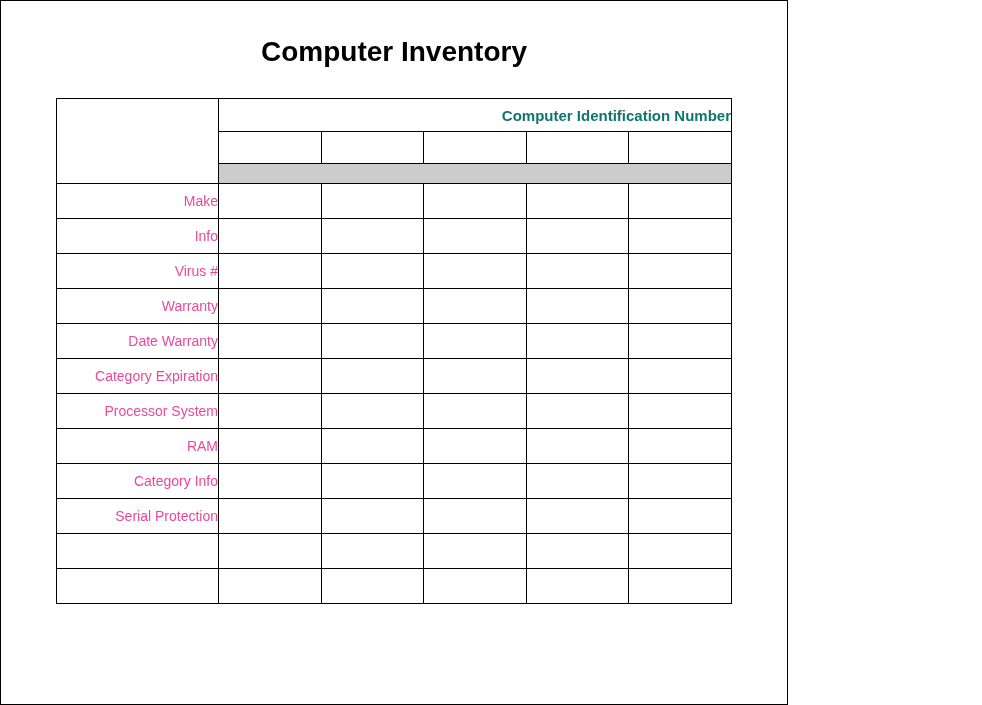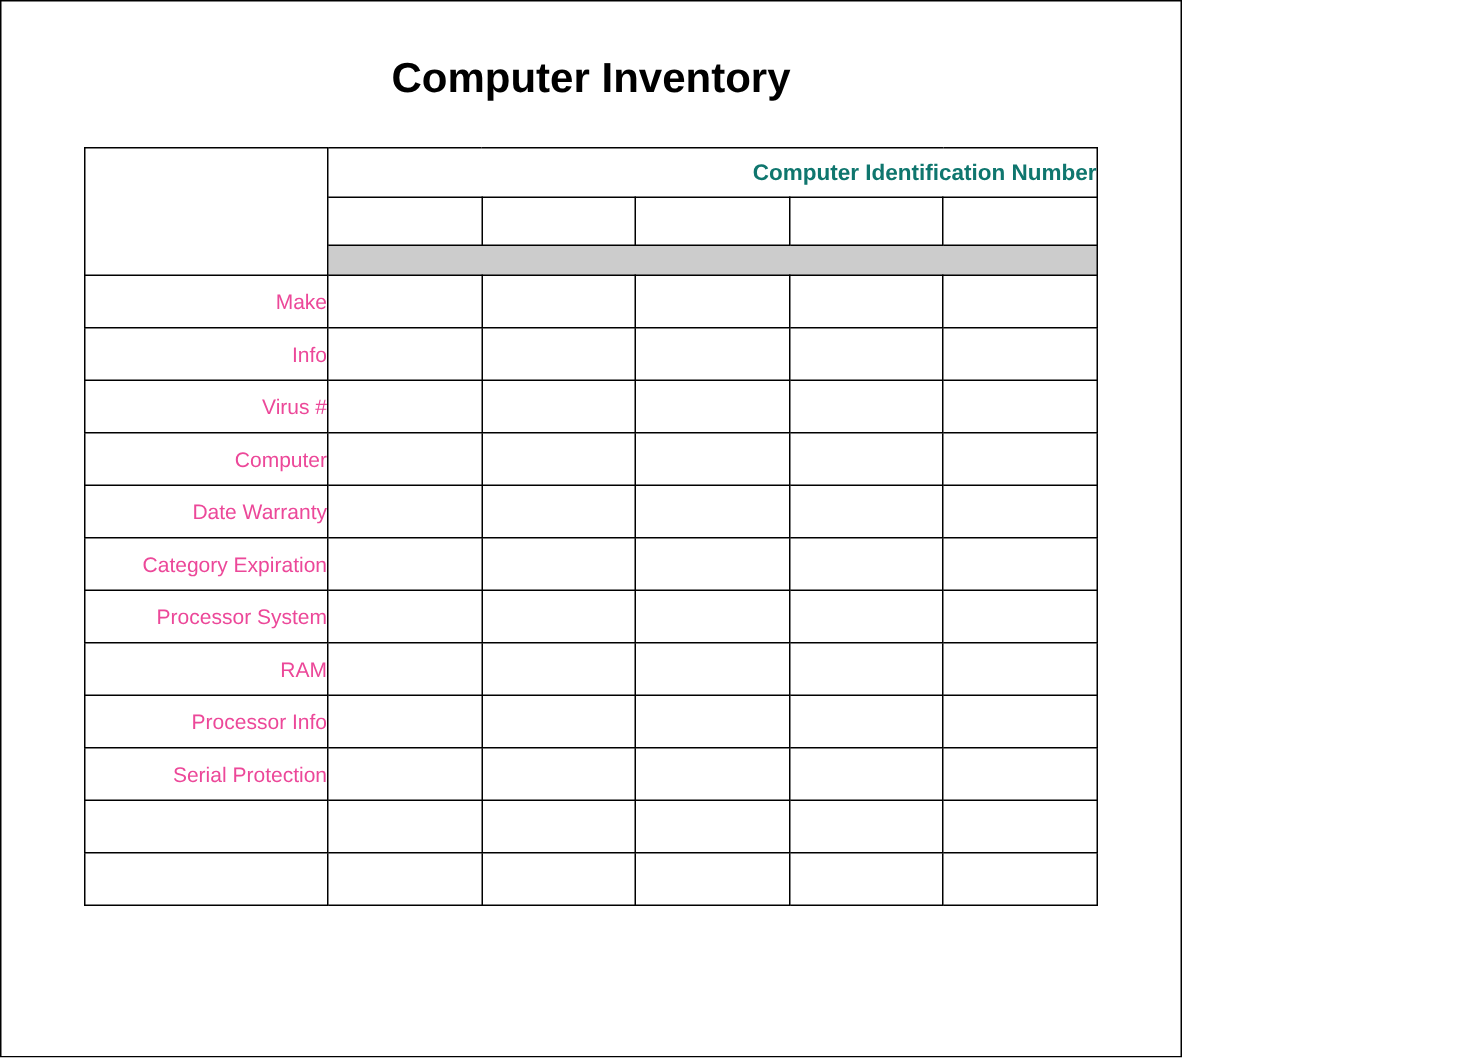--- a/index.html
+++ b/index.html
@@ -102,21 +102,21 @@
     </tr>
     <tr>
       <td class="label-col">Virus #</td>
       <td class="data-col"></td>
       <td class="data-col"></td>
       <td class="data-col"></td>
       <td class="data-col"></td>
       <td class="data-col"></td>
     </tr>
     <tr>
-      <td class="label-col">Computer</td>
+      <td class="label-col">Warranty</td>
       <td class="data-col"></td>
       <td class="data-col"></td>
       <td class="data-col"></td>
       <td class="data-col"></td>
       <td class="data-col"></td>
     </tr>
     <tr>
       <td class="label-col">Date Warranty</td>
       <td class="data-col"></td>
       <td class="data-col"></td>
@@ -142,21 +142,21 @@
     </tr>
     <tr>
       <td class="label-col">RAM</td>
       <td class="data-col"></td>
       <td class="data-col"></td>
       <td class="data-col"></td>
       <td class="data-col"></td>
       <td class="data-col"></td>
     </tr>
     <tr>
-      <td class="label-col">Processor Info</td>
+      <td class="label-col">Category Info</td>
       <td class="data-col"></td>
       <td class="data-col"></td>
       <td class="data-col"></td>
       <td class="data-col"></td>
       <td class="data-col"></td>
     </tr>
     <tr>
       <td class="label-col">Serial Protection</td>
       <td class="data-col"></td>
       <td class="data-col"></td>

